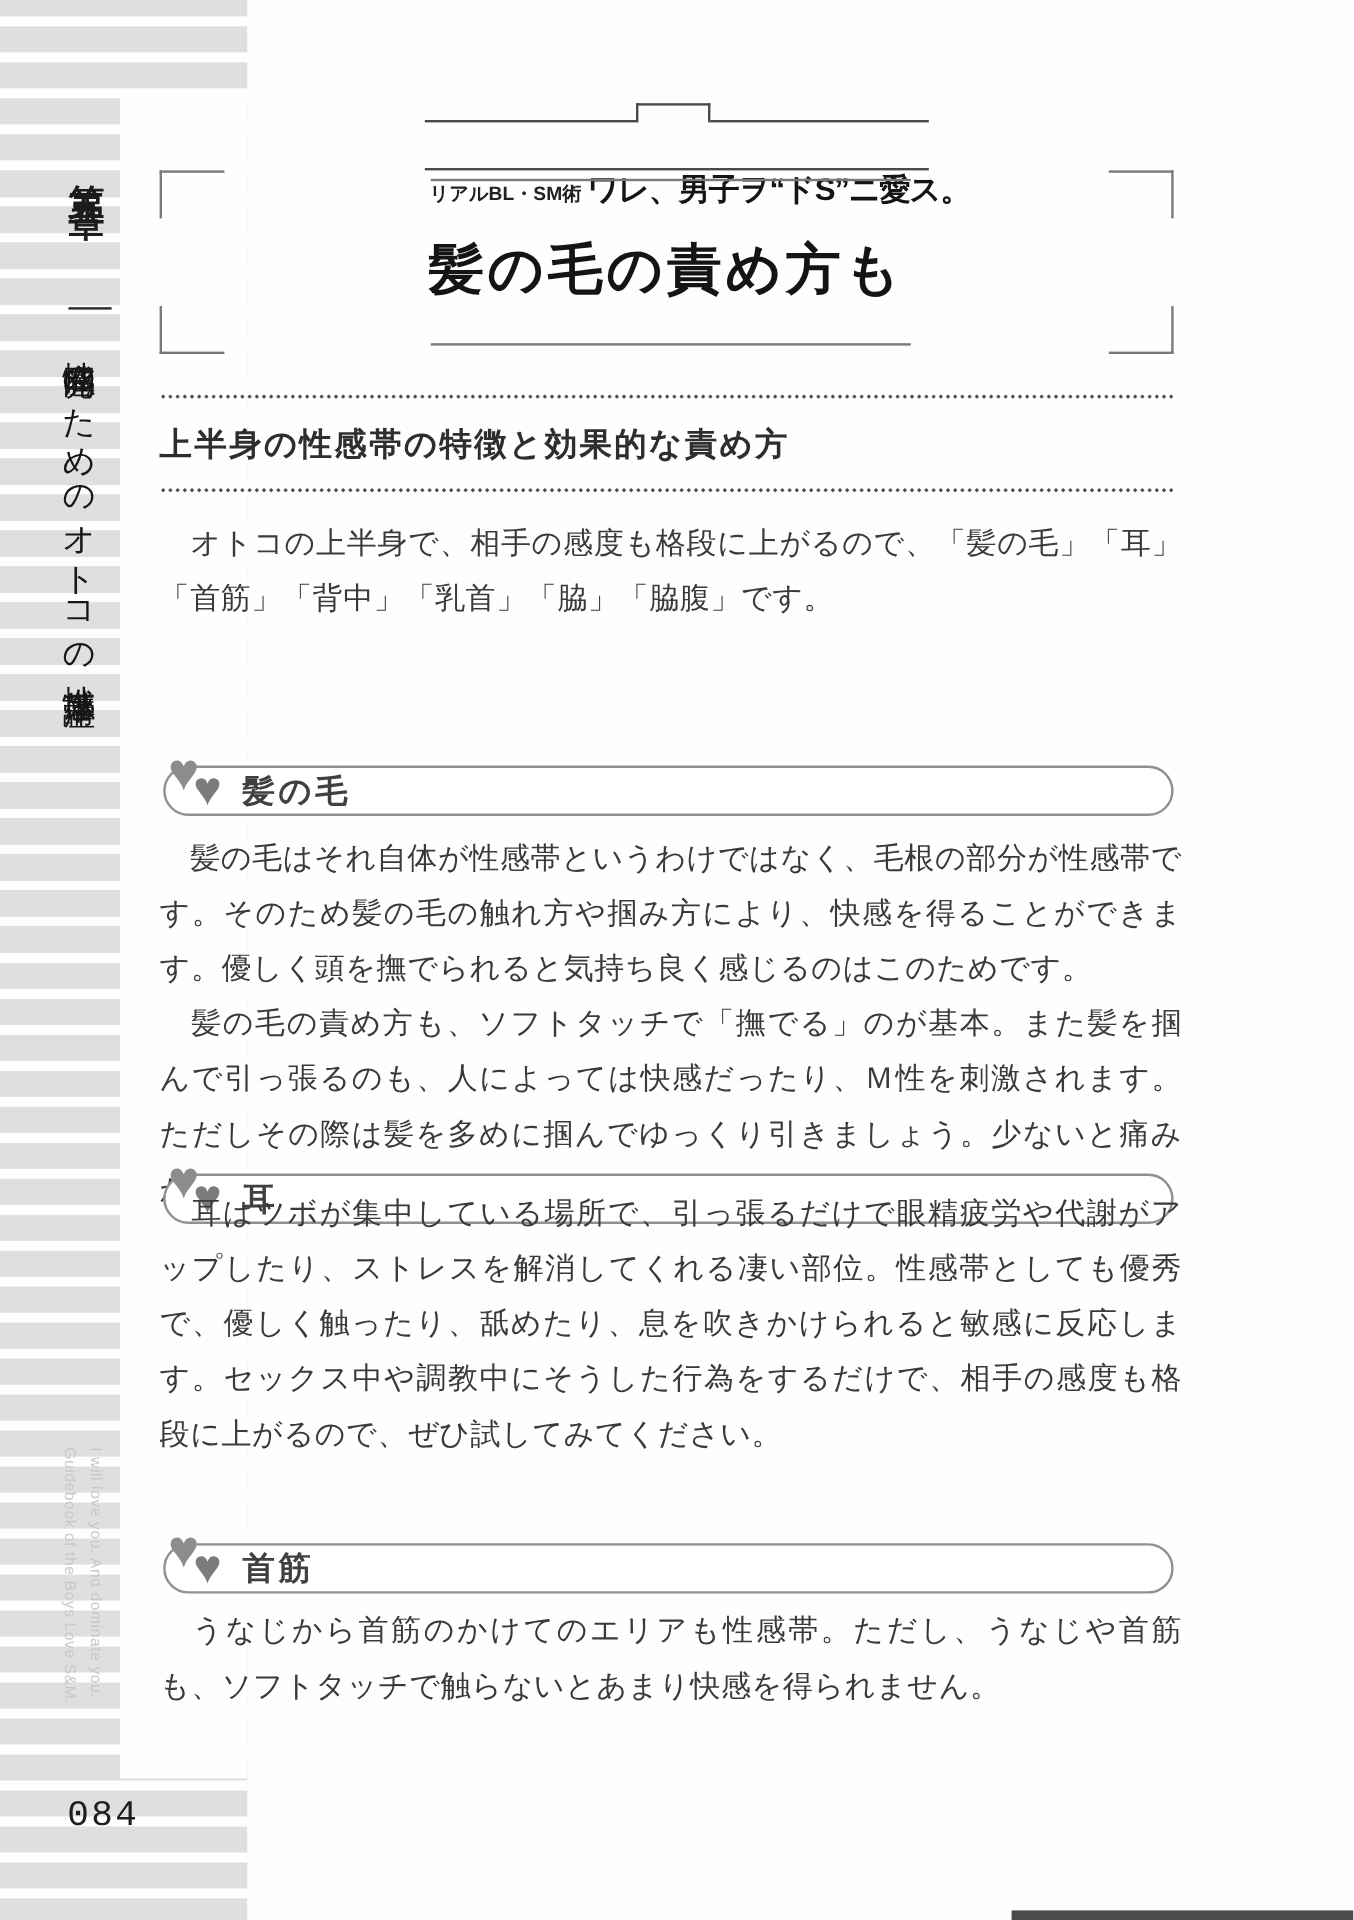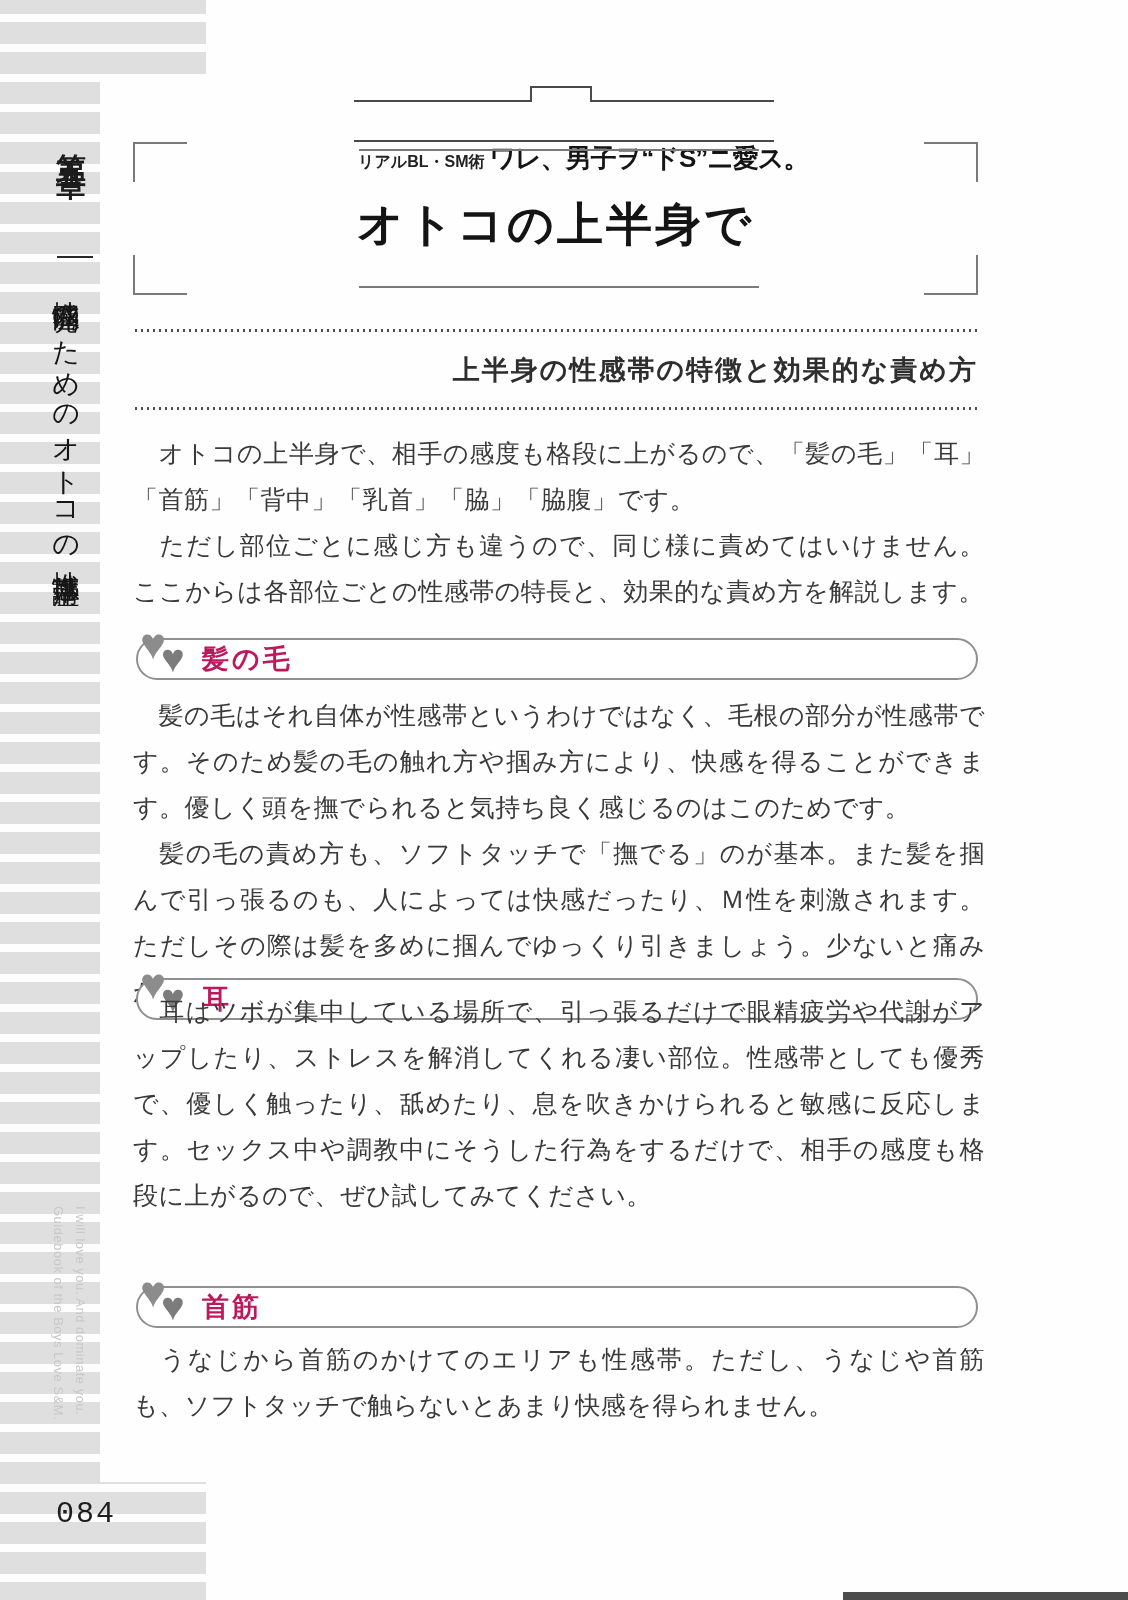--- a/index.html
+++ b/index.html
@@ -62,21 +62,21 @@
   }
 
   
   .dotted {
     position:absolute; left:133px; width:845px; height:3px;
     background-image:radial-gradient(circle, #4f4f4f 1.2px, transparent 1.4px);
     background-size:6px 3px; background-repeat:repeat-x;
   }
   .dotted.d1 { top:329px; } .dotted.d2 { top:407px; }
   .subtitle {
-    position:absolute; left:133px; top:352px; width:845px; text-align:right;
+    position:absolute; left:133px; top:352px; width:845px; text-align:left;
     font-size:27px; font-weight:600; color:#2e2e2e; letter-spacing:2px;
   }
 
   
   .body-text {
     position:absolute; left:133px; width:852px;
     font-size:25px; line-height:46px; color:#3a3a3a;
     text-align:justify; text-justify:inter-ideograph; letter-spacing:0.5px;
   }
   .intro { top:430px; }
@@ -85,21 +85,21 @@
   .sec3-body { top:1336px; }
 
   
   .banner {
     position:absolute; left:136px; width:842px; height:42px;
     border:2px solid #909090; border-radius:24px; background:#ffffff;
   }
   .banner.b1 { top:638px; } .banner.b2 { top:978px; } .banner.b3 { top:1286px; }
   .banner-label {
     position:absolute; left:64px; top:0; line-height:38px;
-    font-size:27px; font-weight:700; color:#be185d; letter-spacing:3px;
+    font-size:27px; font-weight:700; color:#404040; letter-spacing:3px;
   }
   .hearts { position:absolute; left:-8px; top:-18px; width:70px; height:74px; }
   .heart-back { position:absolute; left:10px; top:0; font-size:44px; line-height:1; color:#8c8c8c; }
   .heart-front {
     position:absolute; left:31px; top:16px; font-size:40px; line-height:1; color:#7c7c7c;
     text-shadow:-3px 0 0 #fff,3px 0 0 #fff,0 -3px 0 #fff,0 3px 0 #fff,
                 -2px -2px 0 #fff,2px 2px 0 #fff,-2px 2px 0 #fff,2px -2px 0 #fff;
   }
 
   .bottom-bar { position:absolute; left:843px; top:1592px; width:285px; height:8px; background:#4c4c4c; }
@@ -134,30 +134,29 @@
     </div>
   </div>
 
   <div class="title-frame">
     <div class="corner tl"></div>
     <div class="corner tr"></div>
     <div class="corner bl"></div>
     <div class="corner br"></div>
     <div class="frame-line ft"></div>
     <div class="frame-line fb"></div>
-    <h1 class="main-title">オトコの上半身で</h1>
+    <h1 class="main-title">髪の毛の責め方も</h1>
   </div>
 
   <div class="dotted d1"></div>
   <h2 class="subtitle">上半身の性感帯の特徴と効果的な責め方</h2>
   <div class="dotted d2"></div>
 
   <div class="body-text intro">
     <p>　オトコの上半身で、相手の感度も格段に上がるので、「髪の毛」「耳」「首筋」「背中」「乳首」「脇」「脇腹」です。</p>
-    <p>　ただし部位ごとに感じ方も違うので、同じ様に責めてはいけません。ここからは各部位ごとの性感帯の特長と、効果的な責め方を解説します。</p>
   </div>
 
   <div class="banner b1">
     <div class="hearts">
       <span class="heart-back">♥</span>
       <span class="heart-front">♥</span>
     </div>
     <div class="banner-label">髪の毛</div>
   </div>
   <div class="body-text sec1-body">

